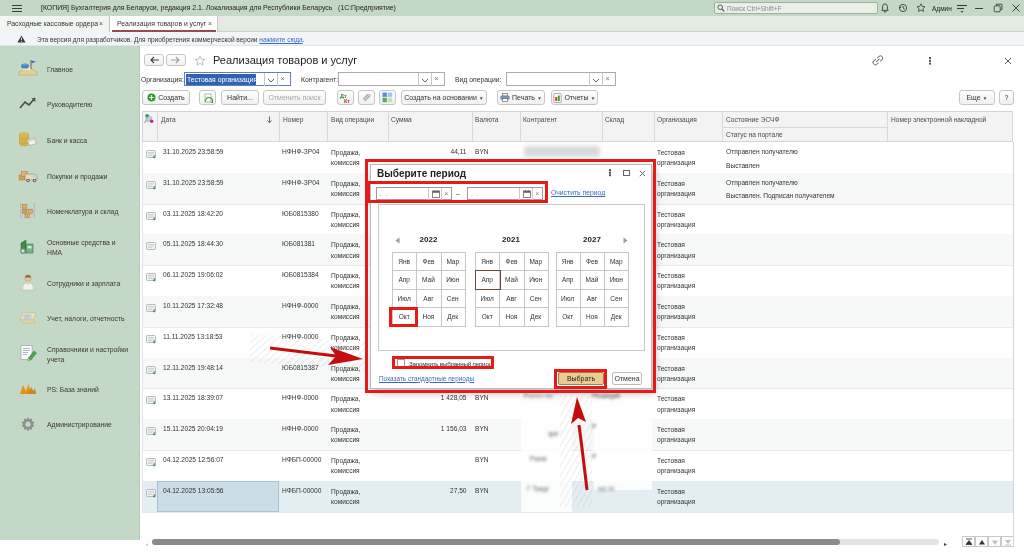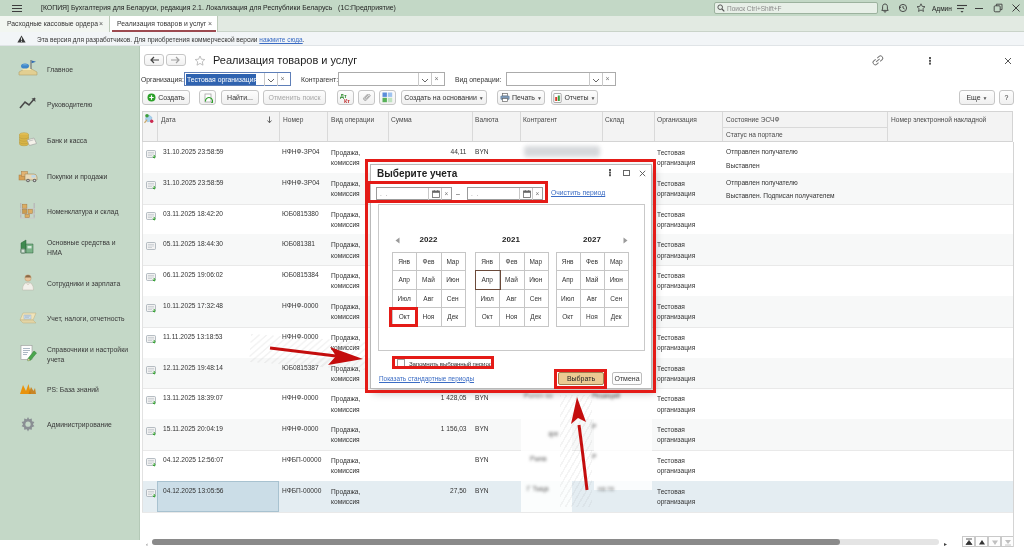--- a/index.html
+++ b/index.html
@@ -441,21 +441,21 @@
     <path d="M2 3.5 L8 3.5 L5 8 Z" fill="#c0c0c0"></path>
   </svg>
 <div class="abs" style="left:1001px;top:536px;width:13px;height:11px;background:#fdfdfd;border:1px solid #c9c9c9;"></div>
 <svg class="abs" style="left:1002.5px;top:536.5px;" width="10" height="10" viewBox="0 0 10 10">
     <path d="M2 3 L8 3 L5 7 Z" fill="#c0c0c0"></path>
     <path d="M2 8 L8 8" stroke="#c0c0c0" stroke-width="0.9"></path>
   </svg>
 <div class="abs" style="left:1013px;top:142px;width:1px;height:405px;background:#d4d4d4;"></div>
 <div class="abs" style="left:142px;top:142px;width:1px;height:370px;background:#e2e2e2;"></div>
 <div class="abs" style="left:370px;top:164px;width:282px;height:225px;background:#fff;border:1px solid #b9b9b9;box-shadow:3px 4px 8px rgba(0,0,0,0.25);z-index:40;"></div>
-<div class="abs" style="left:377px;top:168px;font-size:10px;font-weight:bold;color:#222;z-index:45;">Выберите учета</div>
+<div class="abs" style="left:377px;top:168px;font-size:10px;font-weight:bold;color:#222;z-index:45;">Выберите период</div>
 <div class="abs" style="left:609px;top:169px;width:1.5px;height:1.5px;background:#555;box-shadow:0 2.6px 0 #555, 0 5.2px 0 #555;z-index:45;"></div>
 <div class="abs" style="left:623px;top:170px;width:6.5px;height:6px;border:1px solid #666;z-index:45;"></div>
 <svg class="abs" style="left:639px;top:169.5px;z-index:45;" width="7" height="7" viewBox="0 0 7 7">
     <path d="M0.8 0.8 L6.2 6.2 M6.2 0.8 L0.8 6.2" stroke="#555" stroke-width="0.9"></path>
   </svg>
 <div class="abs" style="left:376px;top:187px;width:76px;height:13px;background:#fff;border:1px solid #9b9b9b;z-index:45;"></div>
 <div class="abs" style="left:380px;top:190px;font-size:6.5px;color:#999;z-index:45;">.&nbsp;&nbsp;.</div>
 <div class="abs" style="left:428px;top:187.5px;width:1px;height:12px;background:#c9c9c9;z-index:45;"></div>
 <svg class="abs" style="left:431.5px;top:189.5px;z-index:45;" width="8" height="8" viewBox="0 0 8 8">
     <rect x="0.5" y="1" width="7" height="6.5" fill="none" stroke="#666" stroke-width="0.8"></rect>

